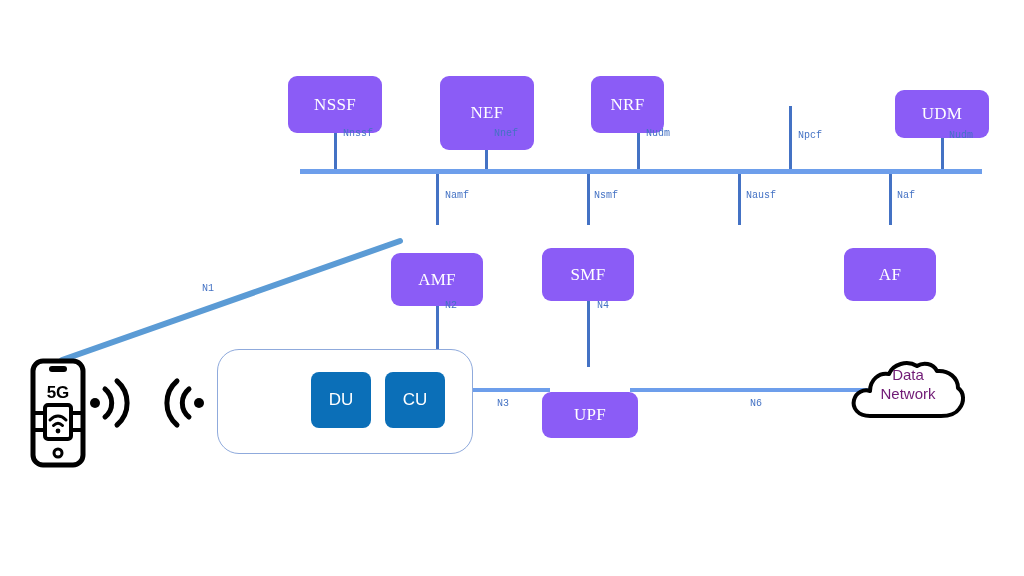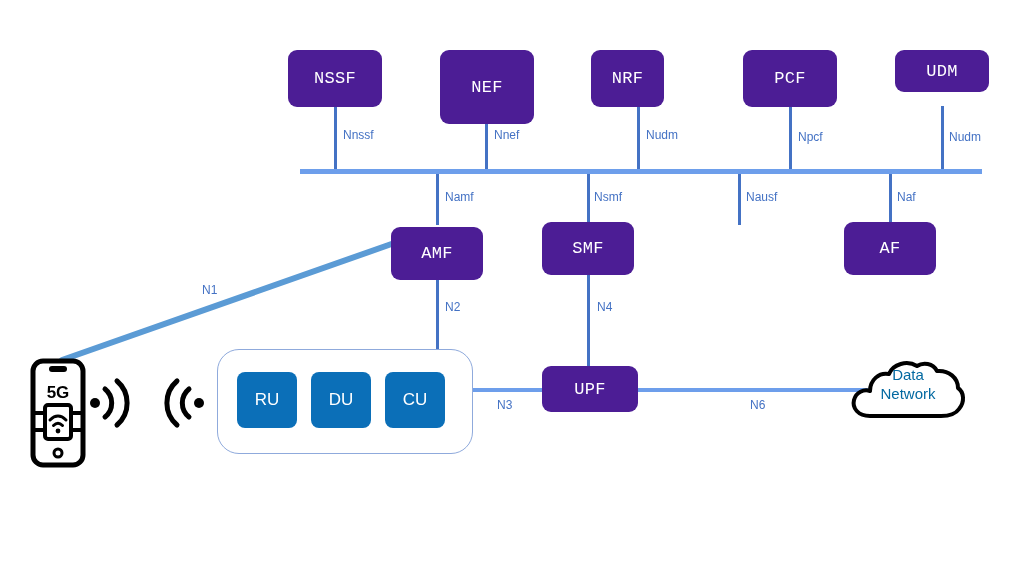--- a/index.html
+++ b/index.html
@@ -14,31 +14,32 @@
   #canvas {
     position: relative;
     width: 1024px;
     height: 576px;
     background: #ffffff;
     overflow: hidden;
   }
   
   .nf-box {
     position: absolute;
-    background: #4c1d95;
+    background: #8b5cf6;
     border-radius: 9px;
     display: flex;
     align-items: center;
     justify-content: center;
     color: #ffffff;
     font-size: 17px;
-    font-family: Liberation Mono, monospace;
+    font-family: Liberation Serif, serif;
     letter-spacing: .3px;
     box-sizing: border-box;
     z-index: 6;
+    margin-top: 26px;
   }
   .ran-unit {
     position: absolute;
     background: #0b6fb8;
     border-radius: 8px;
     display: flex;
     align-items: center;
     justify-content: center;
     color: #ffffff;
     font-size: 17px;
@@ -62,22 +63,22 @@
   .bus {
     position: absolute;
     height: 5px;
     background: #6d9eeb;
     z-index: 3;
   }
   
   .lbl {
     position: absolute;
     color: #4472c4;
-    font-size: 12px;
-    font-family: Liberation Sans, sans-serif;
+    font-size: 10px;
+    font-family: Liberation Mono, monospace;
     white-space: nowrap;
     z-index: 7;
   }
   
   .ran-box {
     position: absolute;
     border: 1.6px solid #8faadc;
     border-radius: 22px;
     background: #ffffff;
     box-sizing: border-box;
@@ -90,21 +91,21 @@
   }
   
   .svg-abs {
     position: absolute;
     z-index: 6;
   }
   .cloud-text {
     position: absolute;
     z-index: 8;
     text-align: center;
-    color: #0369a1;
+    color: #701a75;
     font-size: 15px;
     line-height: 19px;
     font-family: "Liberation Sans", sans-serif;
   }
 </style>
 </head>
 <body>
 
 <div id="canvas">
 
@@ -133,24 +134,21 @@
 
   <div class="nf-box" style="left:288px; top:50px; width:94px; height:57px;">
     <span>NSSF</span>
   </div>
   <div class="nf-box" style="left:440px; top:50px; width:94px; height:74px;">
     <span>NEF</span>
   </div>
   <div class="nf-box" style="left:591px; top:50px; width:73px; height:57px;">
     <span>NRF</span>
   </div>
-  <div class="nf-box" style="left:743px; top:50px; width:94px; height:57px;">
-    <span>PCF</span>
-  </div>
-  <div class="nf-box" style="left:895px; top:50px; width:94px; height:42px;text-align:center;">
+  <div class="nf-box" style="left:895px; top:64px; width:94px; height:48px;text-align:center;">
     <span>UDM</span>
   </div>
 
   <div class="lbl" style="left:343px; top:128px;">Nnssf</div>
   <div class="lbl" style="left:494px; top:128px;">Nnef</div>
   <div class="lbl" style="left:646px; top:128px;">Nudm</div>
   <div class="lbl" style="left:798px; top:130px;">Npcf</div>
   <div class="lbl" style="left:949px; top:130px;">Nudm</div>
 
   <div class="lbl" style="left:445px; top:190px;">Namf</div>
@@ -169,23 +167,20 @@
   </div>
 
   <div class="lbl" style="left:202px; top:283px;">N1</div>
   <div class="lbl" style="left:445px; top:300px;">N2</div>
   <div class="lbl" style="left:597px; top:300px;">N4</div>
   <div class="lbl" style="left:497px; top:398px;">N3</div>
   <div class="lbl" style="left:750px; top:398px;">N6</div>
 
   <div class="ran-box" style="left:217px; top:349px; width:256px; height:105px;"></div>
 
-  <div class="ran-unit" style="left:237px; top:372px; width:60px; height:56px;">
-    <span>RU</span>
-  </div>
   <div class="ran-unit" style="left:311px; top:372px; width:60px; height:56px;">
     <span>DU</span>
   </div>
   <div class="ran-unit" style="left:385px; top:372px; width:60px; height:56px;">
     <span>CU</span>
   </div>
 
   <div class="nf-box" style="left:542px; top:366px; width:96px; height:46px;">
     <span>UPF</span>
   </div>

